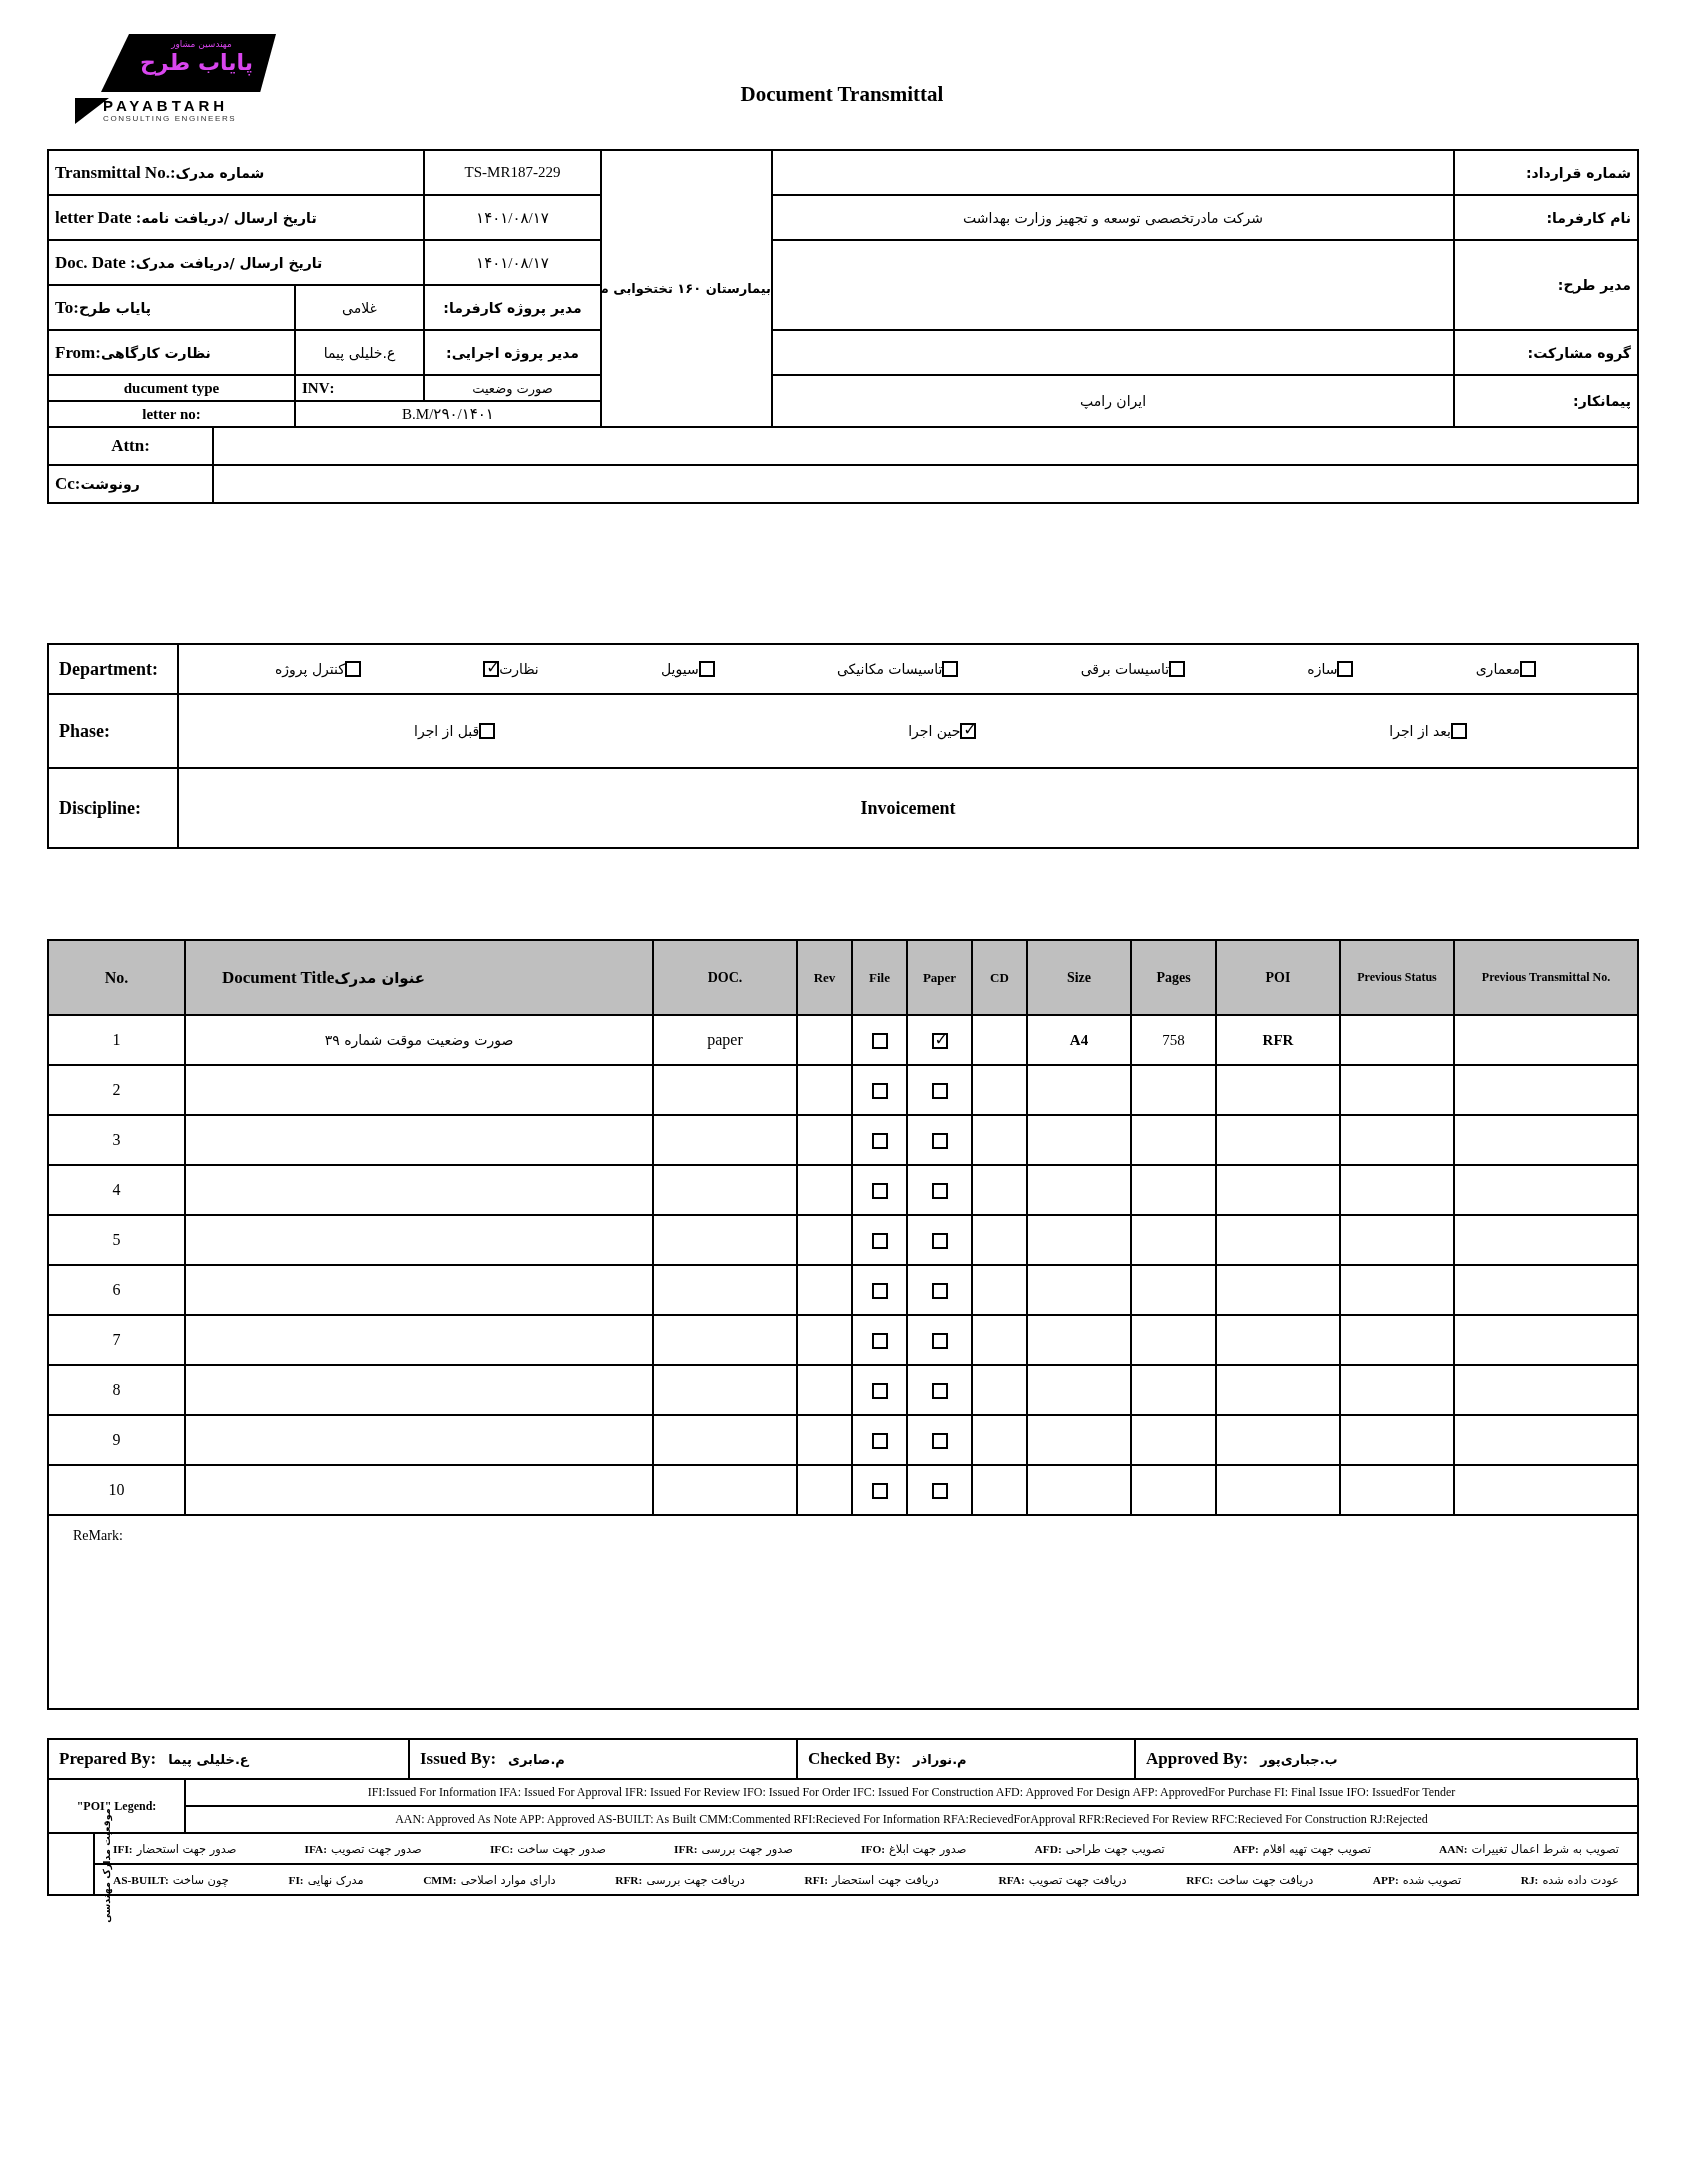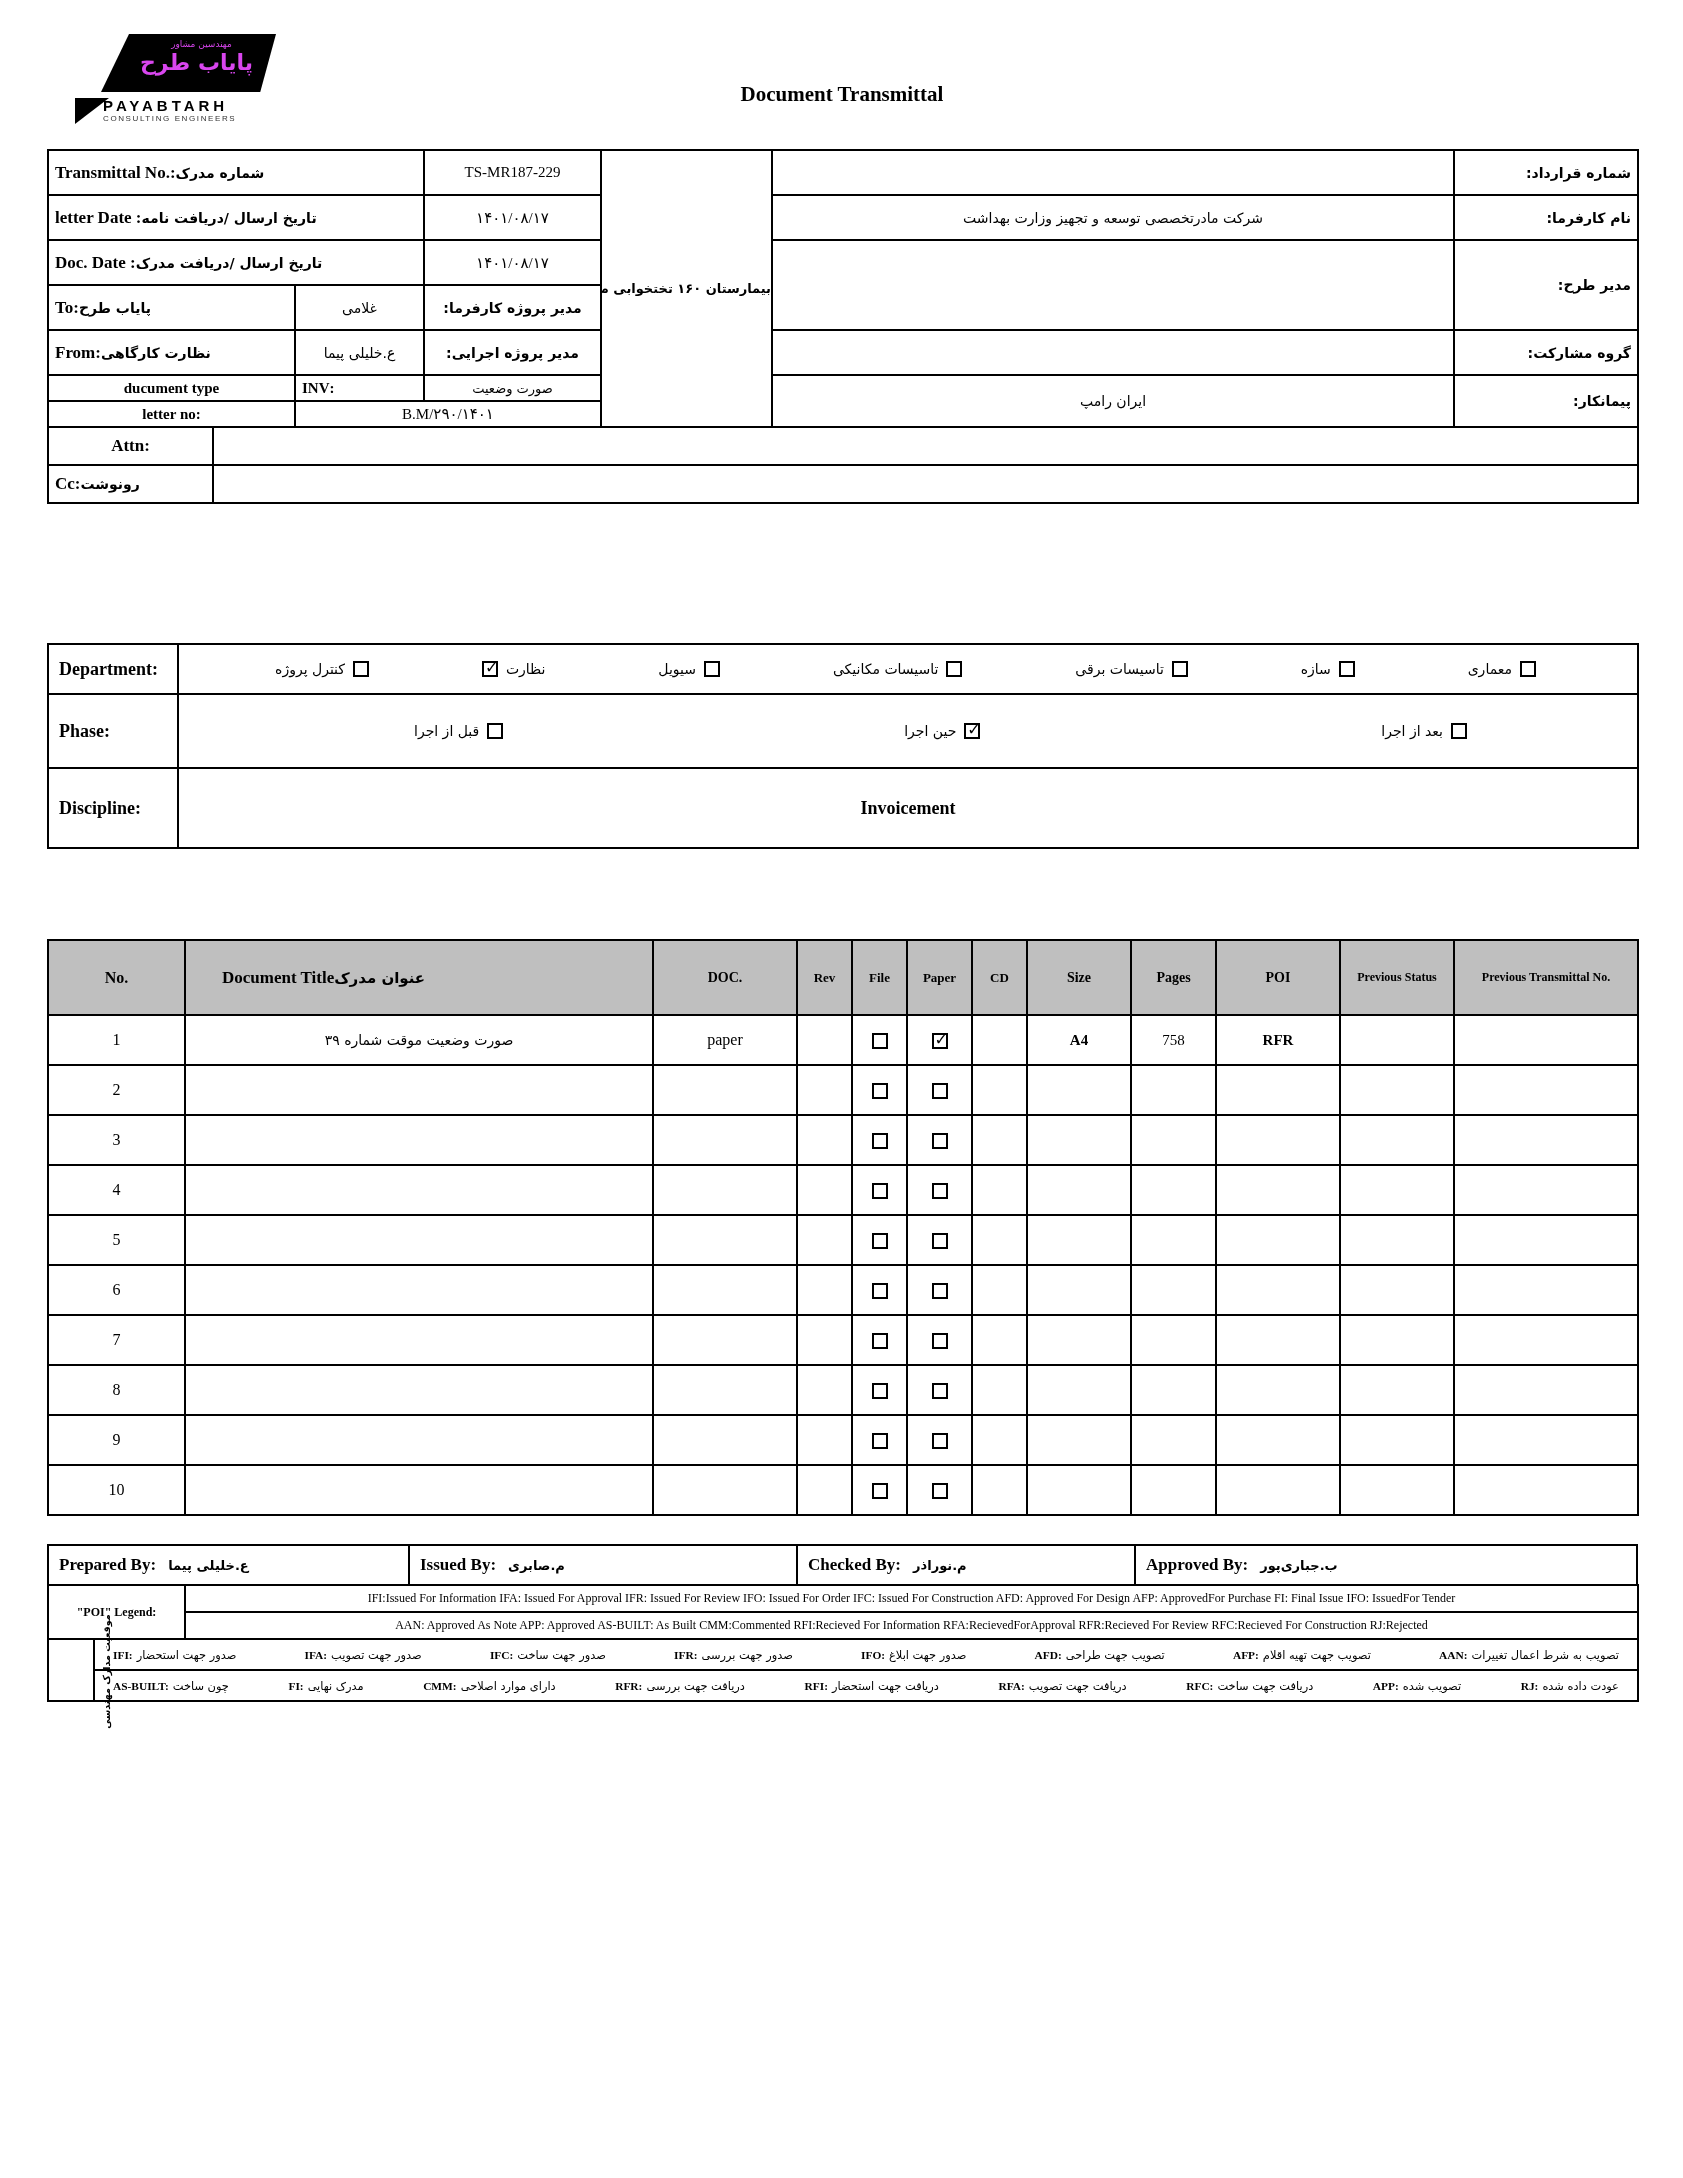--- a/index.html
+++ b/index.html
@@ -32,21 +32,21 @@
   .h45{height:45px}.h70{height:50px}.h74{height:74px}.h75{height:75px}.h80{height:80px}
   .split{display:flex;align-items:center;width:100%}
   .falab{font-family:"DejaVu Sans",sans-serif;font-weight:bold;direction:rtl;text-align:right;font-size:14px}
   .proj{font-size:13px;white-space:nowrap;padding:0;font-weight:bold}
 
   .t-top{margin-top:0}
   .t-mid{margin-top:139px}
   .lab{font-family:"Liberation Serif",serif;font-weight:bold;font-size:18px;padding-left:10px}
   .chkrow{display:flex;direction:rtl;justify-content:space-between;align-items:center;padding:0 95px 0 90px}
   .chkrow.phase{padding:0 164px 0 229px}
-  .chk-item{display:inline-flex;align-items:flex-start;gap:8px}
+  .chk-item{display:inline-flex;align-items:flex-start;}
   .chk-item.flip{flex-direction:row-reverse}
   .chk{display:inline-block;width:16px;height:16px;border:2px solid #000;background:#fff;position:relative;vertical-align:middle;cursor:pointer;flex:0 0 auto}
   .chk[data-checked="true"]::after{content:"✓";position:absolute;left:1px;top:-5px;font-size:16px;font-weight:bold;font-family:"DejaVu Sans",sans-serif;color:#000}
 
   .t-doc{margin-top:90px}
   .t-doc th{background:#bfbfbf;font-family:"Liberation Serif",serif}
   .remark{vertical-align:top;text-align:left;padding:10px 24px;height:194px}
 
   .t-sign{margin-top:28px}
   .t-sign td{padding:0 10px;white-space:nowrap}
@@ -409,20 +409,23 @@
       <td class="c en f14"></td>
       <td class="c"><span class="chk" data-checked="false"></span></td>
       <td class="c"><span class="chk" data-checked="false"></span></td>
       <td class="c en f14"></td>
       <td class="c en b f15"></td>
       <td class="c en f15"></td>
       <td class="c en b f15"></td>
       <td class="c en f14"></td>
       <td class="c en f14"></td>
     </tr>
+    <tr>
+      <td colspan="12" class="remark"><span class="en f14">ReMark:</span></td>
+    </tr>
   </tbody>
     </table>
 
   <table class="t-sign">
     <colgroup>
         <col style="width:361px">
         <col style="width:388px">
         <col style="width:338px">
         <col style="width:502px">
       </colgroup>

